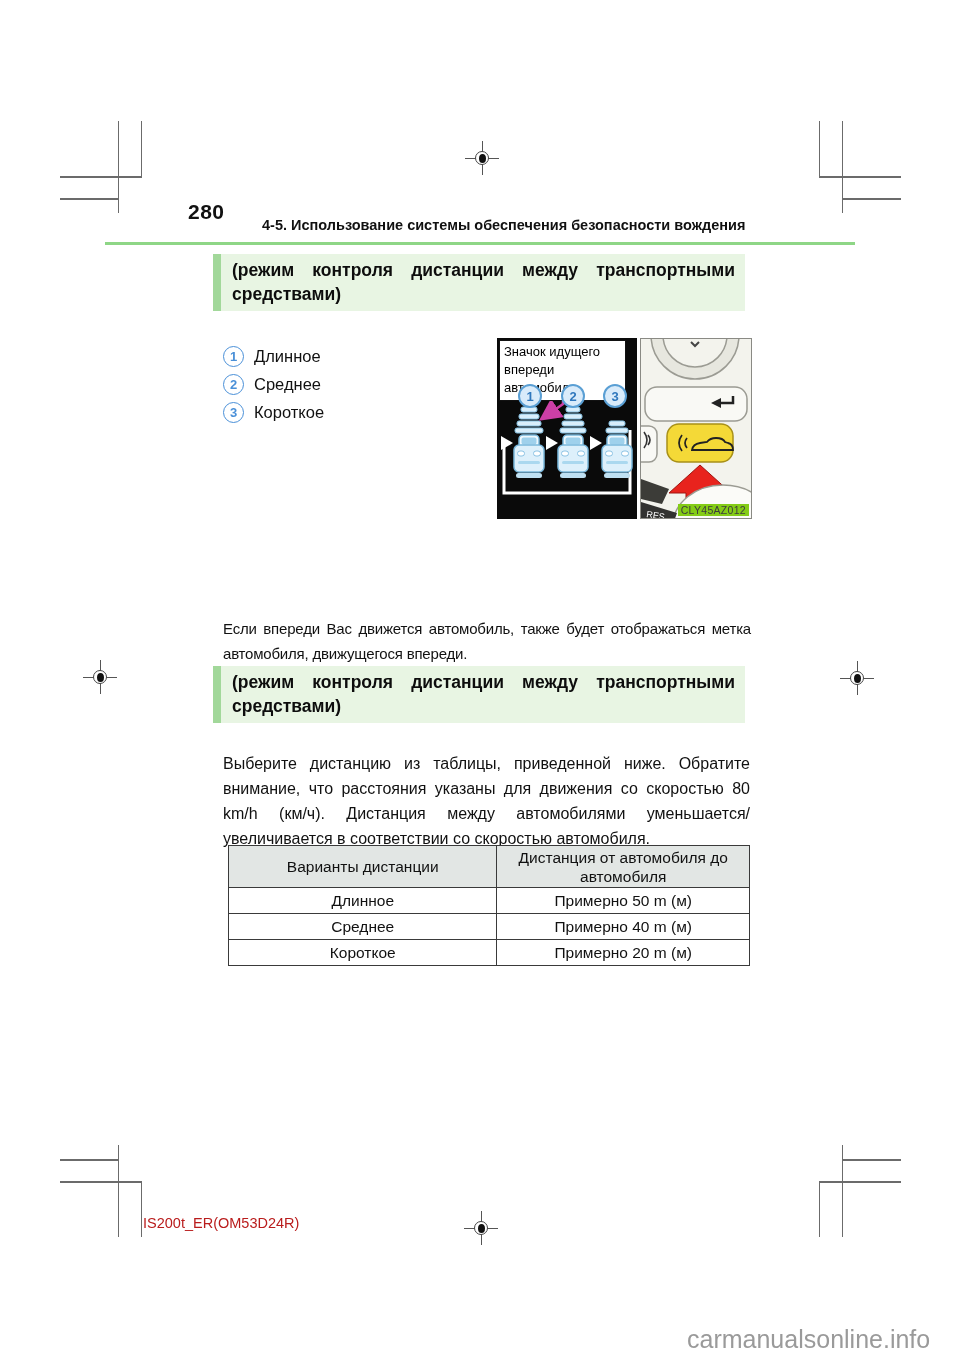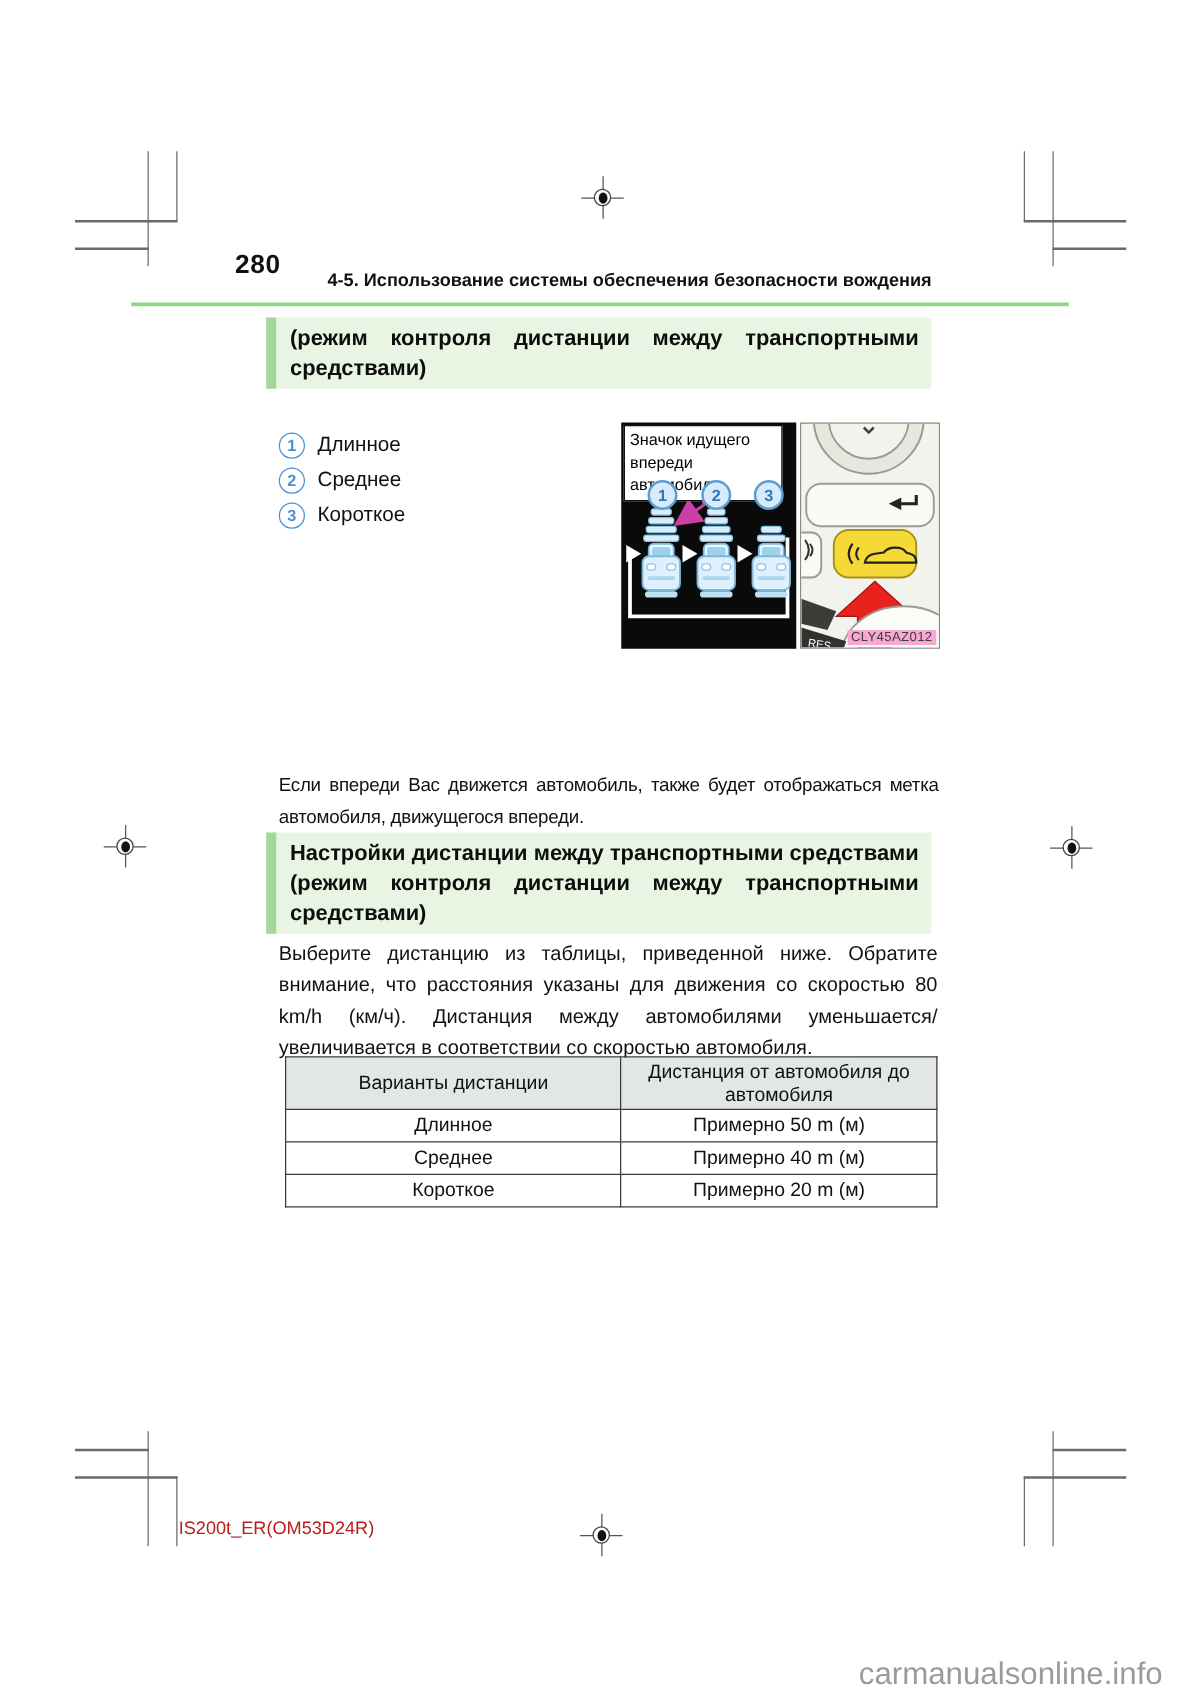--- a/index.html
+++ b/index.html
@@ -43,21 +43,21 @@
   .figure { width:255px; height:181px; display:flex; background:#fff; }
   .figL { position:relative; width:140px; height:181px; background:#0a0a0a; }
   .figR { position:relative; width:112px; height:181px; margin-left:3px;
           border:1px solid #8a8a84; background:#f3f3ed; overflow:hidden; }
   .callout { position:absolute; left:2px; top:2px; width:127px; background:#fff;
              border:1px solid #111; padding:2px 3px 3px 4px; font-size:13px;
              line-height:18px; color:#000; }
   .fmark { position:absolute; top:46px; width:24px; height:24px; border-radius:50%;
            border:2px solid #5a9fd4; background:#d9ebfa; color:#2f77bd; font-size:13px;
            font-weight:bold; display:flex; align-items:center; justify-content:center; }
-  .figcode { position:absolute; right:2px; bottom:2px; background:#f9a8d4; padding:0 3px;
+  .figcode { position:absolute; right:2px; bottom:2px; background:#84cc16; padding:0 3px;
              font-size:10.5px; color:#3c3c3c; letter-spacing:.3px; }
 
   
   table.dist { border-collapse:collapse; width:522px; font-size:15.5px; }
   table.dist th, table.dist td { border:1px solid #3a3a3a; text-align:center;
              vertical-align:middle; font-weight:normal; }
   table.dist th { background:#e2e6e4; height:42px; line-height:19px; padding:1px 8px; }
   table.dist td { height:26px; padding:0 6px; }
   .c1 { width:269px; } .c2 { width:253px; }
 
@@ -217,21 +217,20 @@
       <polygon points="0,163 36,174 31,188 0,186" fill="#323230"></polygon>
       <text x="5" y="178" font-size="9" fill="#ffffff" transform="rotate(9 5 178)">RES</text>
     </svg>
     <div class="figcode">CLY45AZ012</div>
   </div>
 </div>
 
 <p class="abs note" style="left:223px;top:616px;width:528px;">Если впереди Вас движется автомобиль, также будет отображаться метка автомобиля, движущегося впереди.</p>
 
 <div class="abs hbox" style="left:213px;top:666px;width:532px;">
-  <span class="ln just">Настройки дистанции между транспортными средствами</span>
   <span class="ln just">(режим контроля дистанции между транспортными</span>
   <span class="ln">средствами)</span>
 </div>
 
 <p class="abs p2" style="left:223px;top:751px;width:527px;">Выберите дистанцию из таблицы, приведенной ниже. Обратите внимание, что расстояния указаны для движения со скоростью 80 km/h (км/ч). Дистанция между автомобилями уменьшается/увеличивается в соответствии со скоростью автомобиля.</p>
 
 <table class="abs dist" style="left:228px;top:845px;">
   <thead>
     <tr>
       <th class="c1">Варианты дистанции</th>

